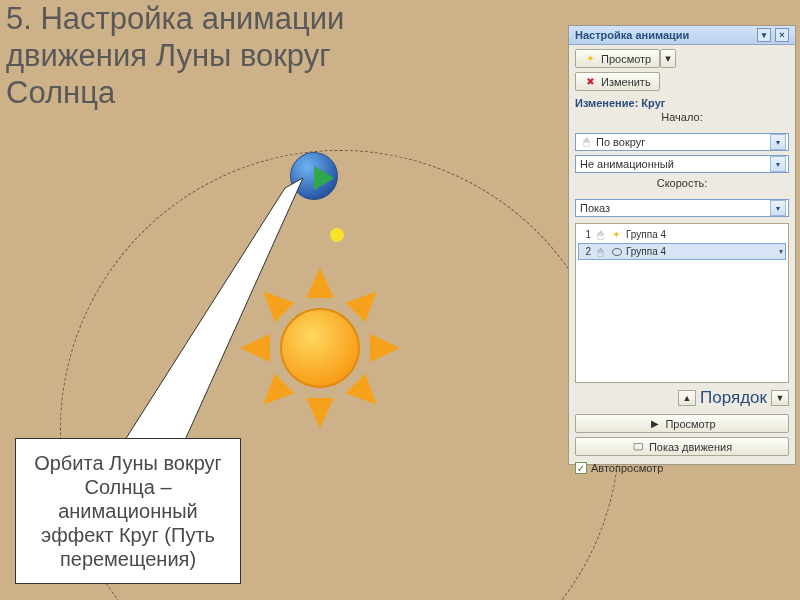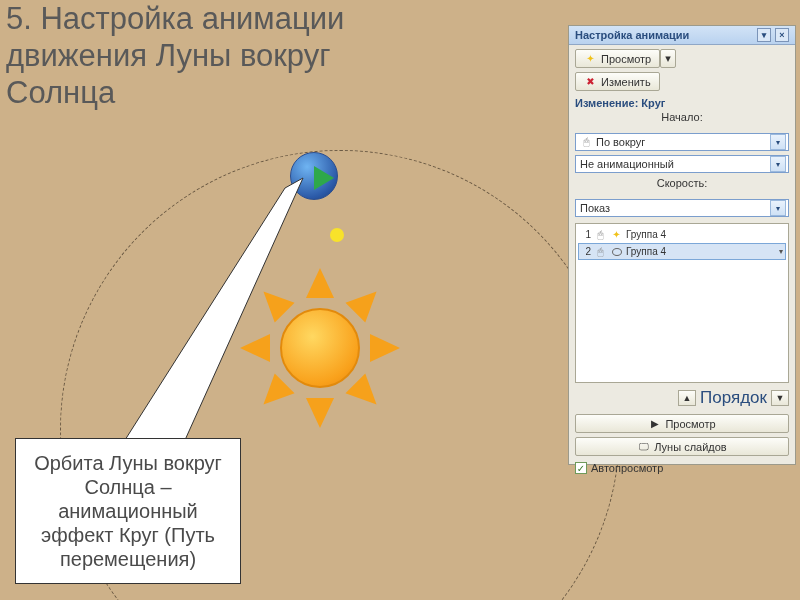--- a/index.html
+++ b/index.html
@@ -287,21 +287,21 @@
     <span class="mini-btn">▼</span>
   </div>
 
   <div class="bottom-btns">
     <span class="btn btn-wide">
       <span class="ic">▶</span>
       <span>Просмотр</span>
     </span>
     <span class="btn btn-wide">
       <span class="ic">🖵</span>
-      <span>Луны слайдов</span>
+      <span>Показ движения</span>
     </span>
   </div>
 
   <div class="autoplay">
     <span class="chk">✓</span>
     <span>Автопросмотр</span>
   </div>
 </div>
 
 </body></html>

